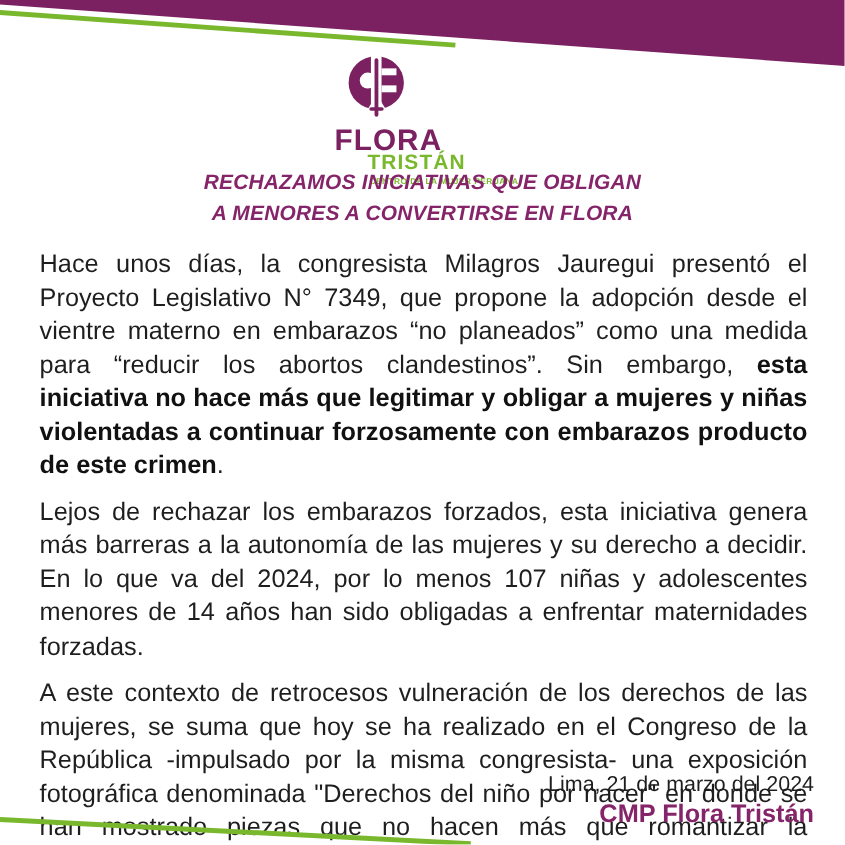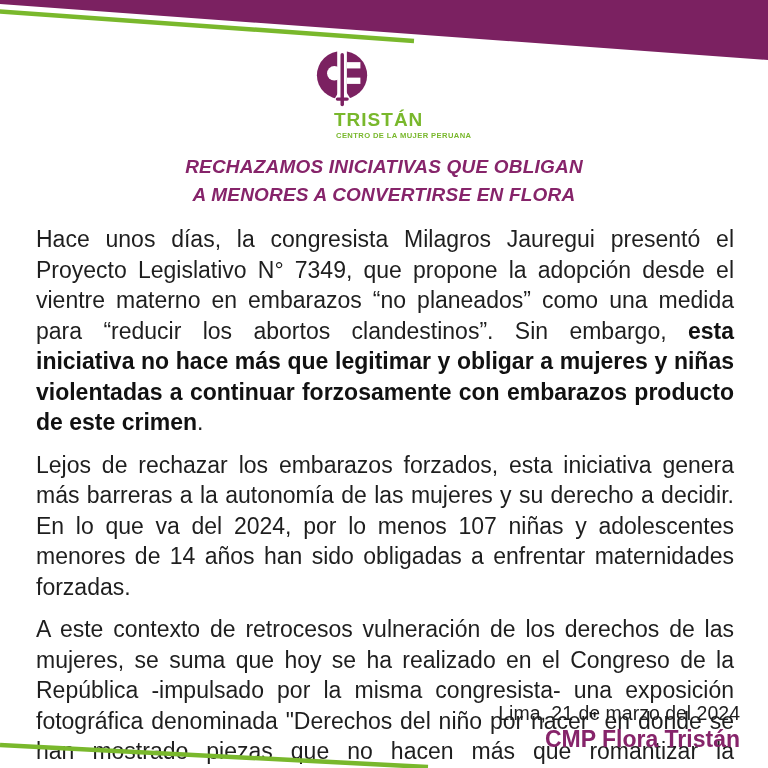--- a/index.html
+++ b/index.html
@@ -81,20 +81,21 @@
       <svg class="logo-icon" width="58" height="62" viewBox="0 0 60 64" aria-hidden="true">
         <ellipse cx="29" cy="26" rx="26" ry="25" fill="#7b2161"></ellipse>
         <rect x="24" y="-1" width="10" height="54" fill="#ffffff"></rect>
         <circle cx="21" cy="24" r="7.5" fill="#ffffff"></circle>
         <rect x="34" y="12.5" width="14" height="6.5" fill="#ffffff"></rect>
         <rect x="34" y="28.5" width="14" height="6.5" fill="#ffffff"></rect>
         <polygon points="21,51 38,51 29.5,37" fill="#ffffff"></polygon>
         <rect x="27.4" y="3" width="3.6" height="55" rx="1.8" fill="#7b2161"></rect>
         <rect x="22.5" y="49" width="13.5" height="3.4" rx="1.7" fill="#7b2161"></rect>
       </svg>
+      <div class="logo-name1">FLORA</div>
       <div class="logo-name2">TRISTÁN</div>
       <div class="logo-sub">CENTRO DE LA MUJER PERUANA</div>
     </div>
   </div>
 
   <div class="headline">
     <div>RECHAZAMOS INICIATIVAS QUE OBLIGAN</div>
     <div>A MENORES A CONVERTIRSE EN FLORA</div>
   </div>
 

